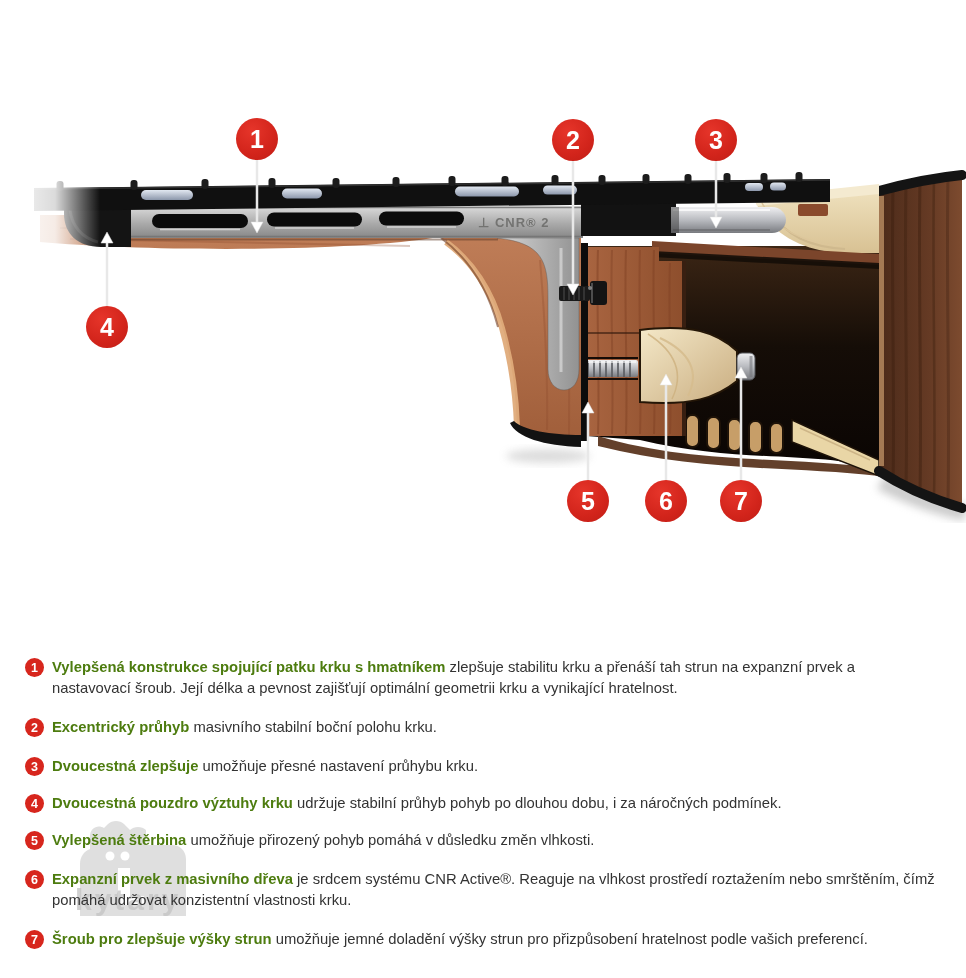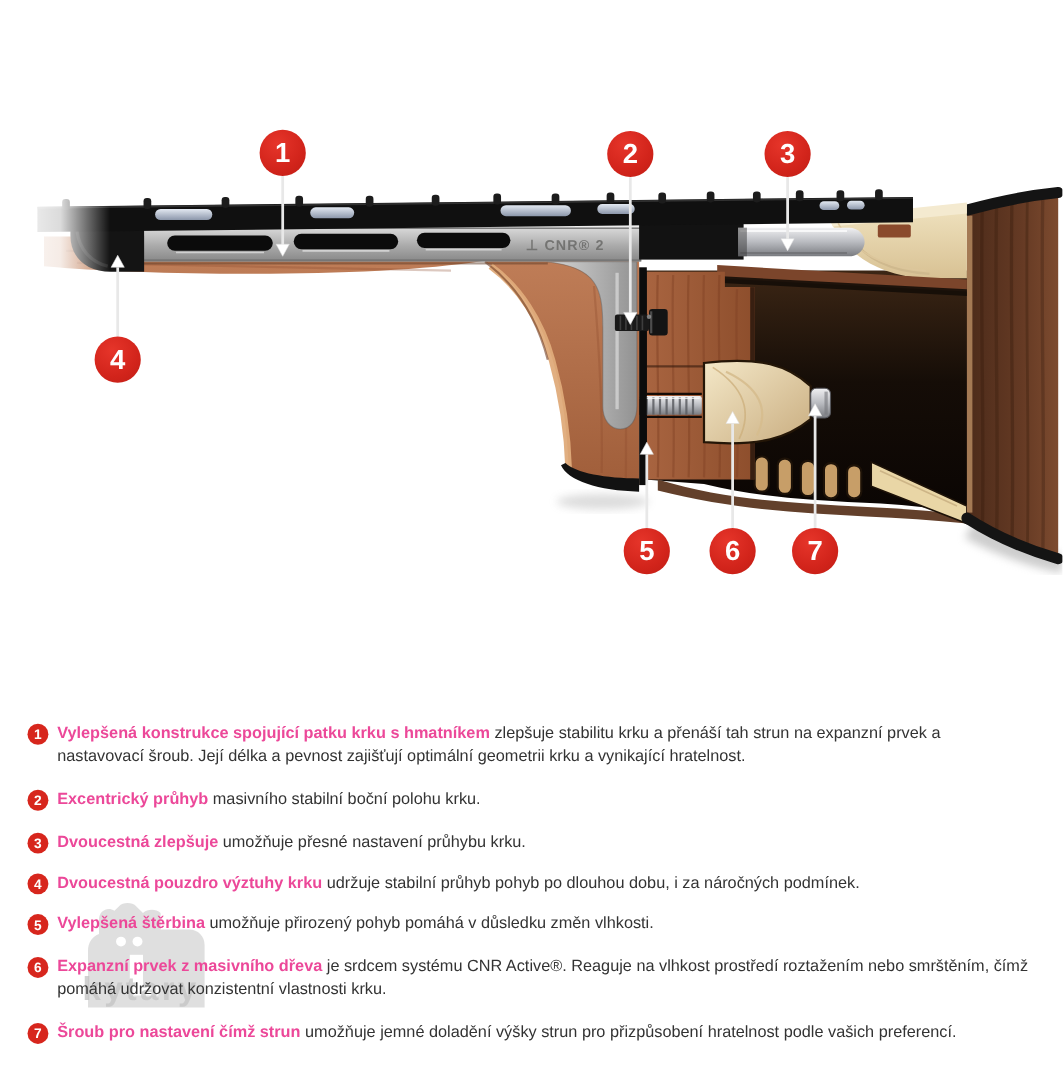--- a/index.html
+++ b/index.html
@@ -10,21 +10,21 @@
   .callout{position:absolute;width:42px;height:42px;border-radius:50%;
     background:radial-gradient(circle at 38% 30%, #e6352a 0%, #d2241b 60%, #c01d15 100%);
     color:#fff;display:flex;align-items:center;justify-content:center;
     font-size:25px;font-weight:700;z-index:3;}
 
   
   .legend-row{position:absolute;left:25px;display:flex;gap:8px;z-index:2;}
   .legend-badge{flex:0 0 19px;width:19px;height:19px;border-radius:50%;background:#d7261d;
     color:#fff;font-size:12.5px;font-weight:700;display:flex;align-items:center;justify-content:center;margin-top:1px;}
   .legend-row p{margin:0;font-size:14.8px;line-height:21px;color:#333;max-width:900px;}
-  .legend-row p b{color:#ec4899;}
+  .legend-row p b{color:#4d7c0f;}
   .w1{max-width:862px!important;}
   .w6{max-width:886px!important;}
 
   
   .watermark{position:absolute;left:58px;top:818px;z-index:1;opacity:.55;pointer-events:none;}
   .watermark-text{position:absolute;left:75px;top:883px;z-index:1;font-size:30px;font-weight:600;
     letter-spacing:3px;color:#c6c6c6;opacity:.8;pointer-events:none;}
 </style>
 </head>
 <body>
@@ -316,16 +316,16 @@
   <div class="legend-row" style="top:830px;">
     <span class="legend-badge">5</span>
     <p><b>Vylepšená štěrbina</b> <span>umožňuje přirozený pohyb pomáhá v důsledku změn vlhkosti.</span></p>
   </div>
   <div class="legend-row" style="top:869px;">
     <span class="legend-badge">6</span>
     <p class="w6"><b>Expanzní prvek z masivního dřeva</b> <span>je srdcem systému CNR Active®. Reaguje na vlhkost prostředí roztažením nebo smrštěním, čímž pomáhá udržovat konzistentní vlastnosti krku.</span></p>
   </div>
   <div class="legend-row" style="top:929px;">
     <span class="legend-badge">7</span>
-    <p><b>Šroub pro nastavení čímž strun</b> <span>umožňuje jemné doladění výšky strun pro přizpůsobení hratelnost podle vašich preferencí.</span></p>
+    <p><b>Šroub pro zlepšuje výšky strun</b> <span>umožňuje jemné doladění výšky strun pro přizpůsobení hratelnost podle vašich preferencí.</span></p>
   </div>
 
 </div>
 
 </body></html>

